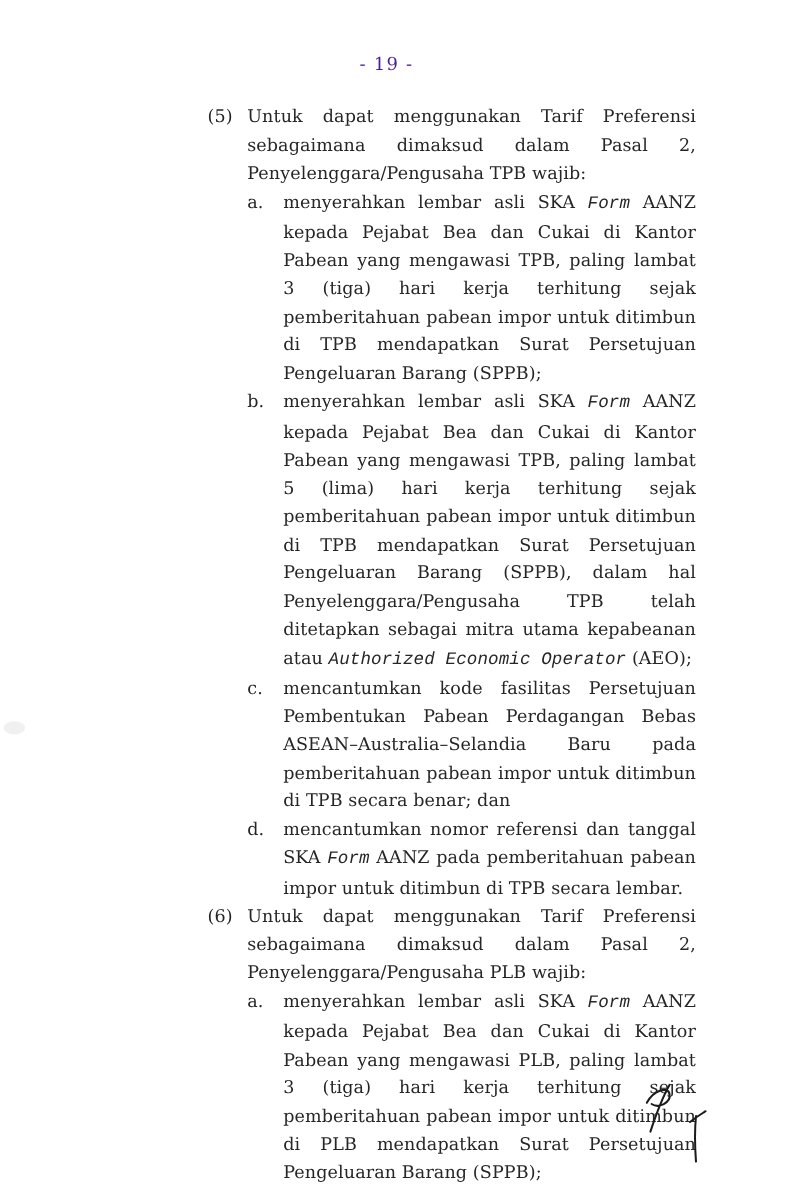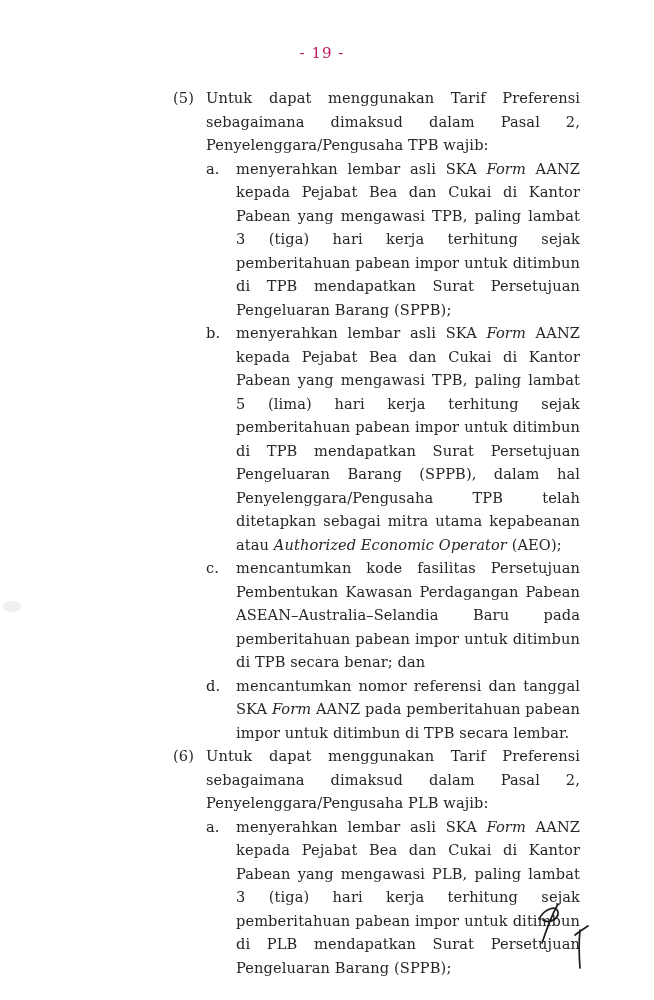--- a/index.html
+++ b/index.html
@@ -21,21 +21,21 @@
     background: #ffffff;
   }
   .page-number {
     position: absolute;
     top: 44px;
     left: 0;
     width: 644px;
     text-align: center;
     font-size: 15px;
     letter-spacing: 1px;
-    color: #be185d;
+    color: #4c1d95;
   }
   .content {
     position: absolute;
     top: 86px;
     left: 173px;
     width: 407px;
     font-size: 14.6px;
     line-height: 23.5px;
     color: #262626;
     letter-spacing: 0.1px;
@@ -62,20 +62,21 @@
   .sub-marker {
     flex: 0 0 30px;
   }
   .sub-text {
     flex: 1 1 auto;
     min-width: 0;
     text-align: justify;
   }
   .sub-text i {
     font-style: italic;
+    font-family: Liberation Mono, monospace;
   }
   .handwriting {
     position: absolute;
     left: 528px;
     top: 893px;
     width: 75px;
     height: 95px;
   }
   .scan-smudge {
     position: absolute;
@@ -107,21 +108,21 @@
           <div class="sub-text"><span>menyerahkan lembar asli SKA </span><i>Form</i><span> AANZ kepada Pejabat Bea dan Cukai di Kantor Pabean yang mengawasi TPB, paling lambat 3 (tiga) hari kerja terhitung sejak pemberitahuan pabean impor untuk ditimbun di TPB mendapatkan Surat Persetujuan Pengeluaran Barang (SPPB);</span></div>
         </div>
 
         <div class="sub-item">
           <div class="sub-marker">b.</div>
           <div class="sub-text"><span>menyerahkan lembar asli SKA </span><i>Form</i><span> AANZ kepada Pejabat Bea dan Cukai di Kantor Pabean yang mengawasi TPB, paling lambat 5 (lima) hari kerja terhitung sejak pemberitahuan pabean impor untuk ditimbun di TPB mendapatkan Surat Persetujuan Pengeluaran Barang (SPPB), dalam hal Penyelenggara/Pengusaha TPB telah ditetapkan sebagai mitra utama kepabeanan atau </span><i>Authorized Economic Operator</i><span> (AEO);</span></div>
         </div>
 
         <div class="sub-item">
           <div class="sub-marker">c.</div>
-          <div class="sub-text"><span>mencantumkan kode fasilitas Persetujuan Pembentukan Kawasan Perdagangan Pabean ASEAN–Australia–Selandia Baru pada pemberitahuan pabean impor untuk ditimbun di TPB secara benar; dan</span></div>
+          <div class="sub-text"><span>mencantumkan kode fasilitas Persetujuan Pembentukan Pabean Perdagangan Bebas ASEAN–Australia–Selandia Baru pada pemberitahuan pabean impor untuk ditimbun di TPB secara benar; dan</span></div>
         </div>
 
         <div class="sub-item">
           <div class="sub-marker">d.</div>
           <div class="sub-text"><span>mencantumkan nomor referensi dan tanggal SKA </span><i>Form</i><span> AANZ pada pemberitahuan pabean impor untuk ditimbun di TPB secara lembar.</span></div>
         </div>
       </div>
     </div>
 
     <div class="num-item">

